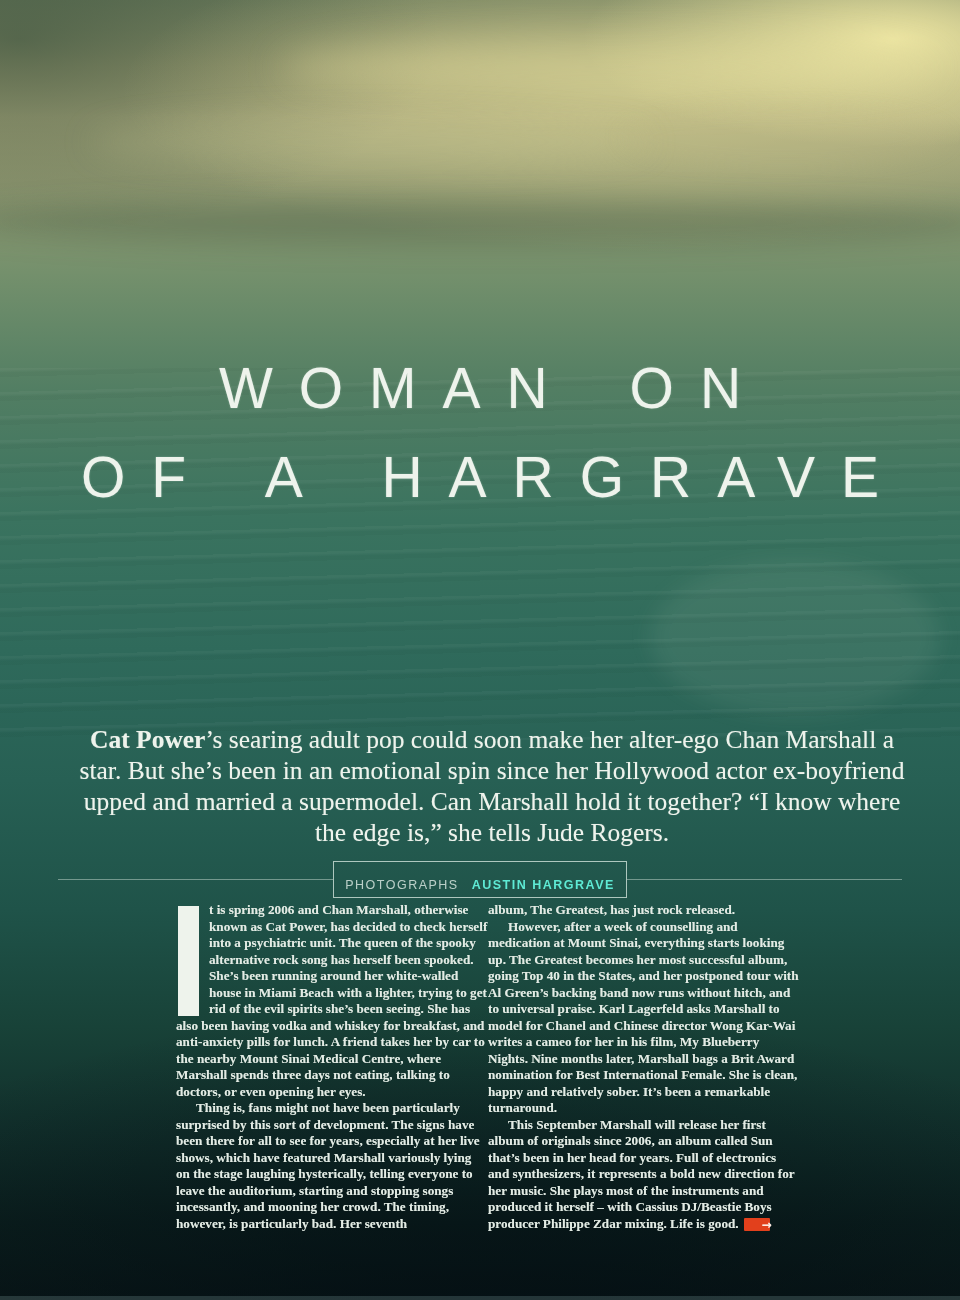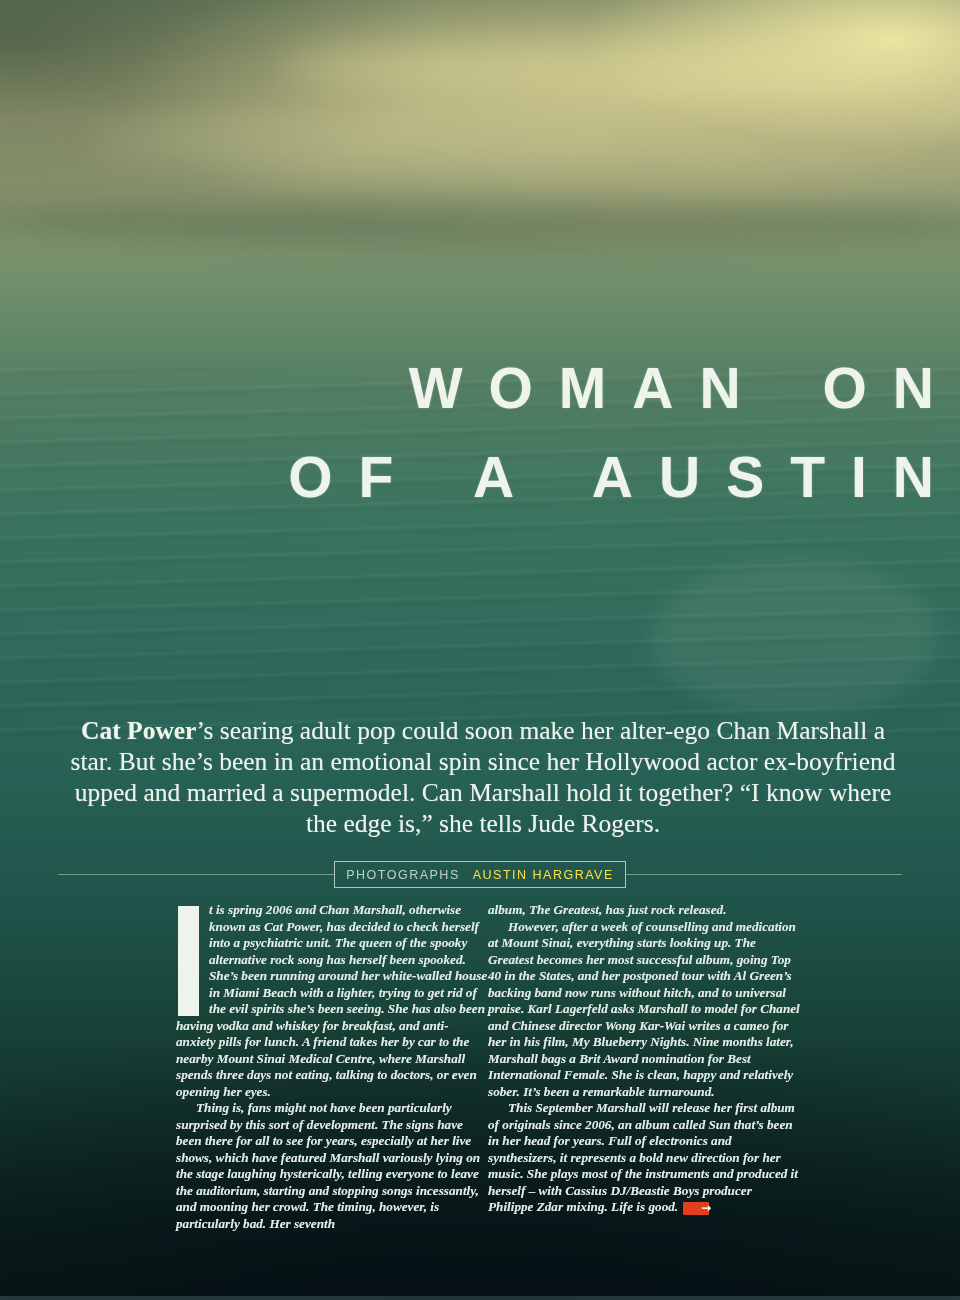--- a/index.html
+++ b/index.html
@@ -37,75 +37,74 @@
       rgba(255,255,255,.055) 0 2px,
       rgba(10,30,25,.05) 5px 9px,
       rgba(255,255,255,0) 9px 24px);
     opacity: .65; filter: blur(.5px);
   }
   .bottom-edge { position: absolute; left: 0; right: 0; bottom: 0; height: 4px; background: rgba(120,150,150,.28); }
 
   
   .headline {
     position: absolute; top: 344px; left: 0; right: 0; margin: 0;
-    text-align: right;
+    text-align: center;
     font-family: "Liberation Sans", sans-serif;
-    font-weight: 700;
+    font-weight: 400;
     font-size: 57px;
     line-height: 89px;
     letter-spacing: 26px;
     word-spacing: 14px;
     color: var(--text_white, #eef3ec);
     text-shadow: 0 0 2px rgba(235,245,238,.35);
     padding-left: 26px; 
   }
   .headline .hl { display: block; }
 
   
   .standfirst {
-    position: absolute; top: 712px; left: 54px; width: 852px; margin: 3px;
+    position: absolute; top: 712px; left: 54px; width: 852px; margin: 12px;
     text-align: center;
     font-family: "Liberation Serif", serif;
     font-size: 25.5px;
     line-height: 31px;
     font-weight: 400;
     color: var(--text_white, #eef3ec);
     text-shadow: 0 0 1px rgba(230,242,235,.4);
   }
   .standfirst strong { font-weight: 700; }
 
   
   .credit {
     position: absolute; top: 861px; left: 58px; right: 58px;
     display: flex; align-items: center;
   }
   .credit .rule { flex: 1 1 auto; height: 1.5px; background: var(--credit_rule, #b9cfc5); opacity: .55; }
   .credit-box {
     display: inline-flex; align-items: flex-end; gap: 13px;
     border: 1px solid rgba(222,238,230,.75);
-    padding: 6px 11px 5px;
+    padding: 16px 11px 5px;
     font-family: "Liberation Sans", sans-serif;
     font-size: 12.5px;
     letter-spacing: 1.5px;
     white-space: nowrap;
   }
   .credit-label { color: rgba(225,238,231,.8); font-weight: 400; }
-  .credit-name  { color: #fde047; font-weight: 400; }
+  .credit-name  { color: #5eead4; font-weight: 700; }
 
   
   .bodycopy {
     position: absolute; top: 902px; left: 176px; width: 636px;
     display: flex; gap: 0;
     font-family: "Liberation Serif", serif;
     font-size: 13.2px;
     line-height: 16.5px;
     font-weight: 700;
     color: var(--body_text, #e3ebe4);
     text-shadow: 0 0 .5px rgba(215,232,224,.45);
-    font-style: italic;
   }
   .col { width: 312px; }
   .para { margin: 0; }
   .para.indent { text-indent: 20px; }
   .dropcap {
     float: left;
     width: 21px; height: 110px;
     margin: 4px 10px 0 2px;
     background: var(--text_white, #eef3ec);
     color: transparent;
@@ -133,21 +132,21 @@
   <div class="bg"></div>
   <div class="cloud cloud1"></div>
   <div class="cloud cloud2"></div>
   <div class="cloud cloud3"></div>
   <div class="cloud ghost1"></div>
   <div class="cloud ghost2"></div>
   <div class="streaks"></div>
 
   <h1 class="headline">
     <span class="hl">WOMAN ON</span>
-    <span class="hl">OF A AUSTIN</span>
+    <span class="hl">OF A HARGRAVE</span>
   </h1>
 
   <p class="standfirst"><strong>Cat Power</strong><span>’s searing adult pop could soon make her alter-ego Chan Marshall a star. But she’s been in an emotional spin since her Hollywood actor ex-boyfriend upped and married a supermodel. Can Marshall hold it together? “I know where the edge is,” she tells Jude Rogers.</span></p>
 
   <div class="credit">
     <span class="rule"></span>
     <span class="credit-box">
       <span class="credit-label">PHOTOGRAPHS</span>
       <span class="credit-name">AUSTIN HARGRAVE</span>
     </span>

